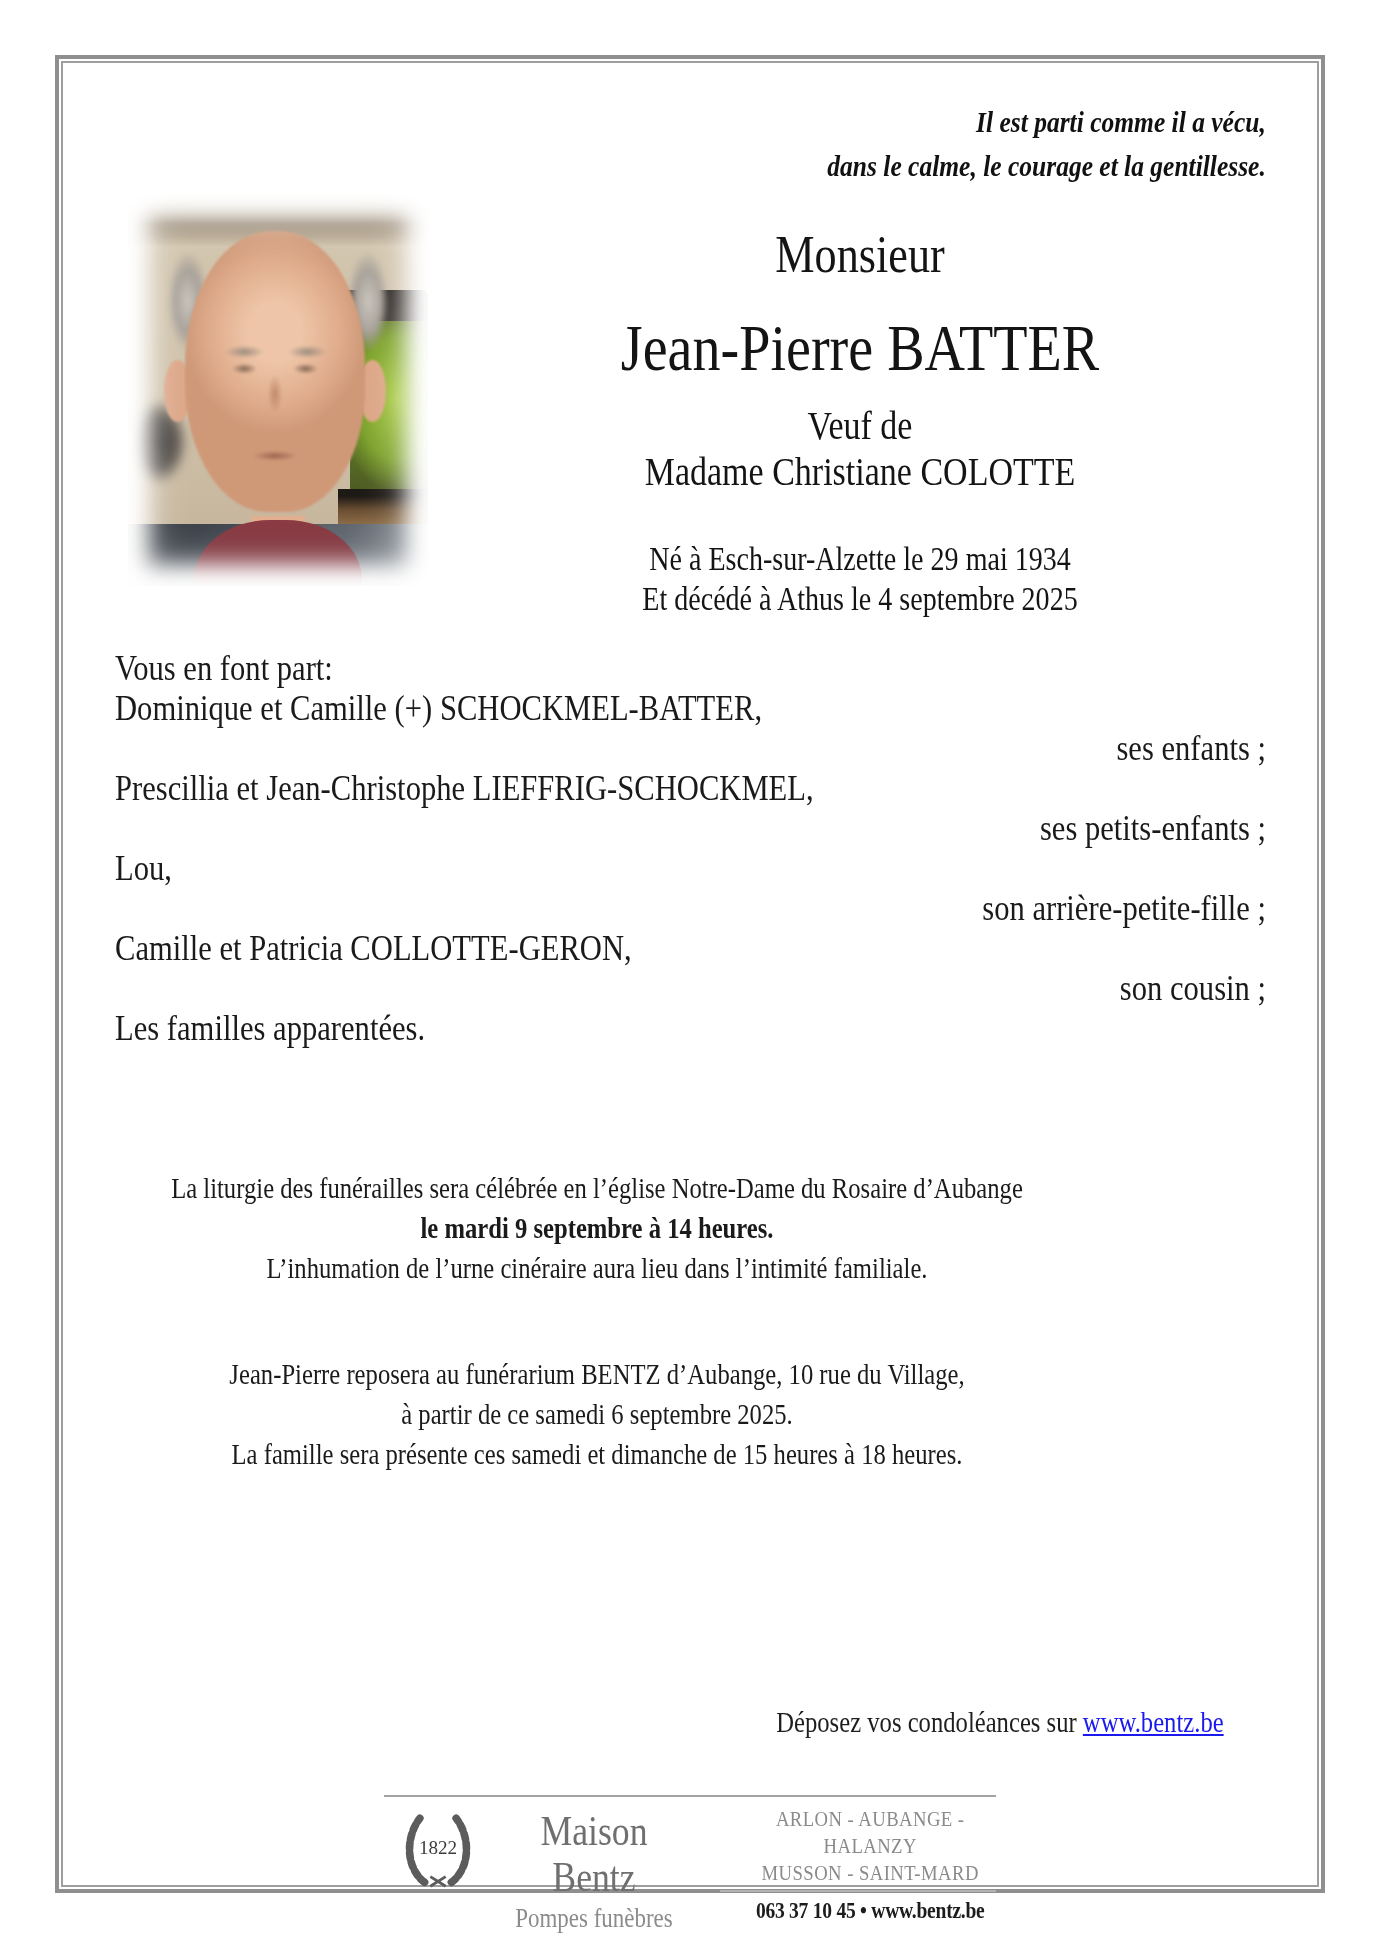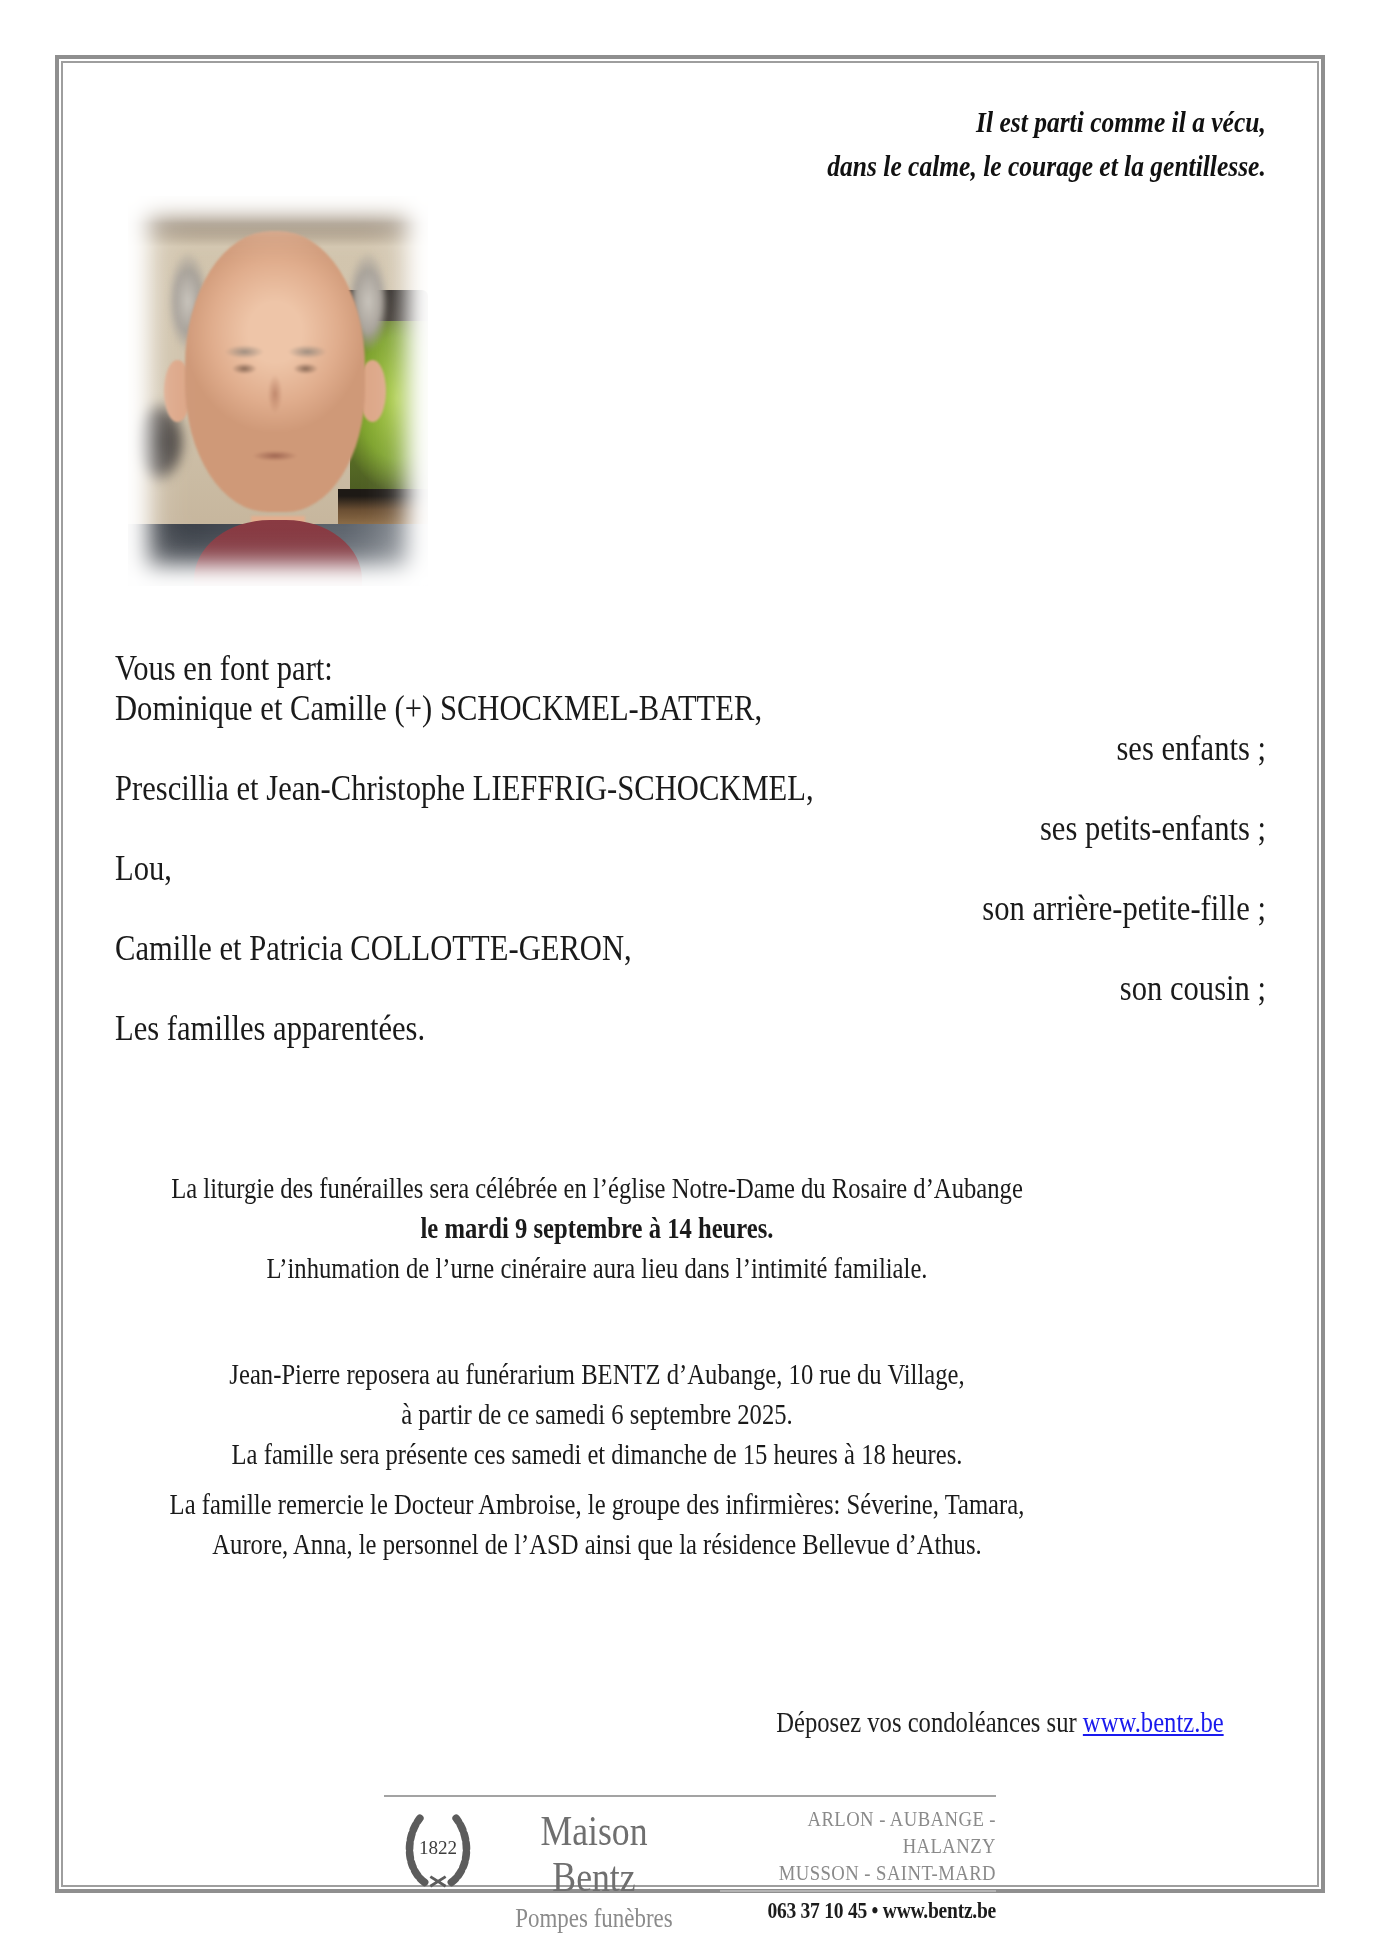--- a/index.html
+++ b/index.html
@@ -90,21 +90,21 @@
   .condolences a { text-decoration:underline; cursor:pointer; }
 
   
   .footer { position:absolute; left:384px; top:1795px; width:612px; }
   .footer .rule-top { height:2px; background:#a3a3a3; }
   .footer .row { display:flex; align-items:flex-start; margin-top:5px; }
   .wreath { flex:0 0 88px; height:88px; margin-left:10px; }
   .brandcol { flex:0 0 212px; text-align:center; margin-left:6px; padding-top:6px; }
   .brand { font-size:42px; line-height:46px; color:#6f6f6f; }
   .tagline { font-size:27px; line-height:32px; color:#8b8b8b; margin-top:2px; }
-  .rightcol { flex:1 1 auto; text-align:right; padding-top:3px; }
+  .rightcol { flex:1 1 auto; text-align:center; padding-top:3px; }
   .cities { font-size:22px; line-height:27px; color:#8a8a8a; letter-spacing:.5px; }
   .rightcol .rule-mid { height:2px; background:#b3b3b3; width:276px; margin:4px 0 5px auto; }
   .contact { font-size:23px; line-height:28px; font-weight:700; color:#1c1c1c; letter-spacing:-.3px; white-space:nowrap; }
 </style>
 </head>
 <body>
 
 <div class="page">
 
   <div class="frame-outer">
@@ -128,20 +128,28 @@
       <div class="ph-hair left"></div>
       <div class="ph-hair right"></div>
       <div class="ph-jacket"></div>
       <div class="ph-neck"></div>
       <div class="ph-collar"></div>
       <div class="ph-head"></div>
     </div>
     <div class="feather"></div>
   </div>
 
+  <div class="titleblock">
+    <div class="t-salutation cx-c">Monsieur</div>
+    <div class="t-name cx-c">Jean-Pierre BATTER</div>
+    <div class="t-veuf cx-c">Veuf de</div>
+    <div class="t-spouse cx-c">Madame Christiane COLOTTE</div>
+    <div class="t-birth cx-c">Né à Esch-sur-Alzette le 29 mai 1934</div>
+    <div class="t-death cx-c">Et décédé à Athus le 4 septembre 2025</div>
+  </div>
 
   <div class="family">
     <div class="l cx-l">Vous en font part:</div>
     <div class="l cx-l">Dominique et Camille (+) SCHOCKMEL-BATTER,</div>
     <div class="r cx-r">ses enfants ;</div>
     <div class="l cx-l">Prescillia et Jean-Christophe LIEFFRIG-SCHOCKMEL,</div>
     <div class="r cx-r">ses petits-enfants ;</div>
     <div class="l cx-l">Lou,</div>
     <div class="r cx-r">son arrière-petite-fille ;</div>
     <div class="l cx-l">Camille et Patricia COLLOTTE-GERON,</div>
@@ -154,24 +162,20 @@
     <div class="boldline cx-c">le mardi 9 septembre à 14 heures.</div>
     <div class="cx-c">L’inhumation de l’urne cinéraire aura lieu dans l’intimité familiale.</div>
   </div>
 
   <div class="centerblock cb-repose">
     <div class="cx-c">Jean-Pierre reposera au funérarium BENTZ d’Aubange, 10 rue du Village,</div>
     <div class="cx-c">à partir de ce samedi 6 septembre 2025.</div>
     <div class="cx-c">La famille sera présente ces samedi et dimanche de 15 heures à 18 heures.</div>
   </div>
 
-  <div class="centerblock cb-thanks">
-    <div class="cx-c">La famille remercie le Docteur Ambroise, le groupe des infirmières: Séverine, Tamara,</div>
-    <div class="cx-c">Aurore, Anna, le personnel de l’ASD ainsi que la résidence Bellevue d’Athus.</div>
-  </div>
 
   <div class="condolences">
     <div class="cx-c">
       <span>Déposez vos condoléances sur </span><a style="color: rgb(26, 26, 238);">www.bentz.be</a>
     </div>
   </div>
 
   <div class="footer">
     <div class="rule-top"></div>
     <div class="row">

